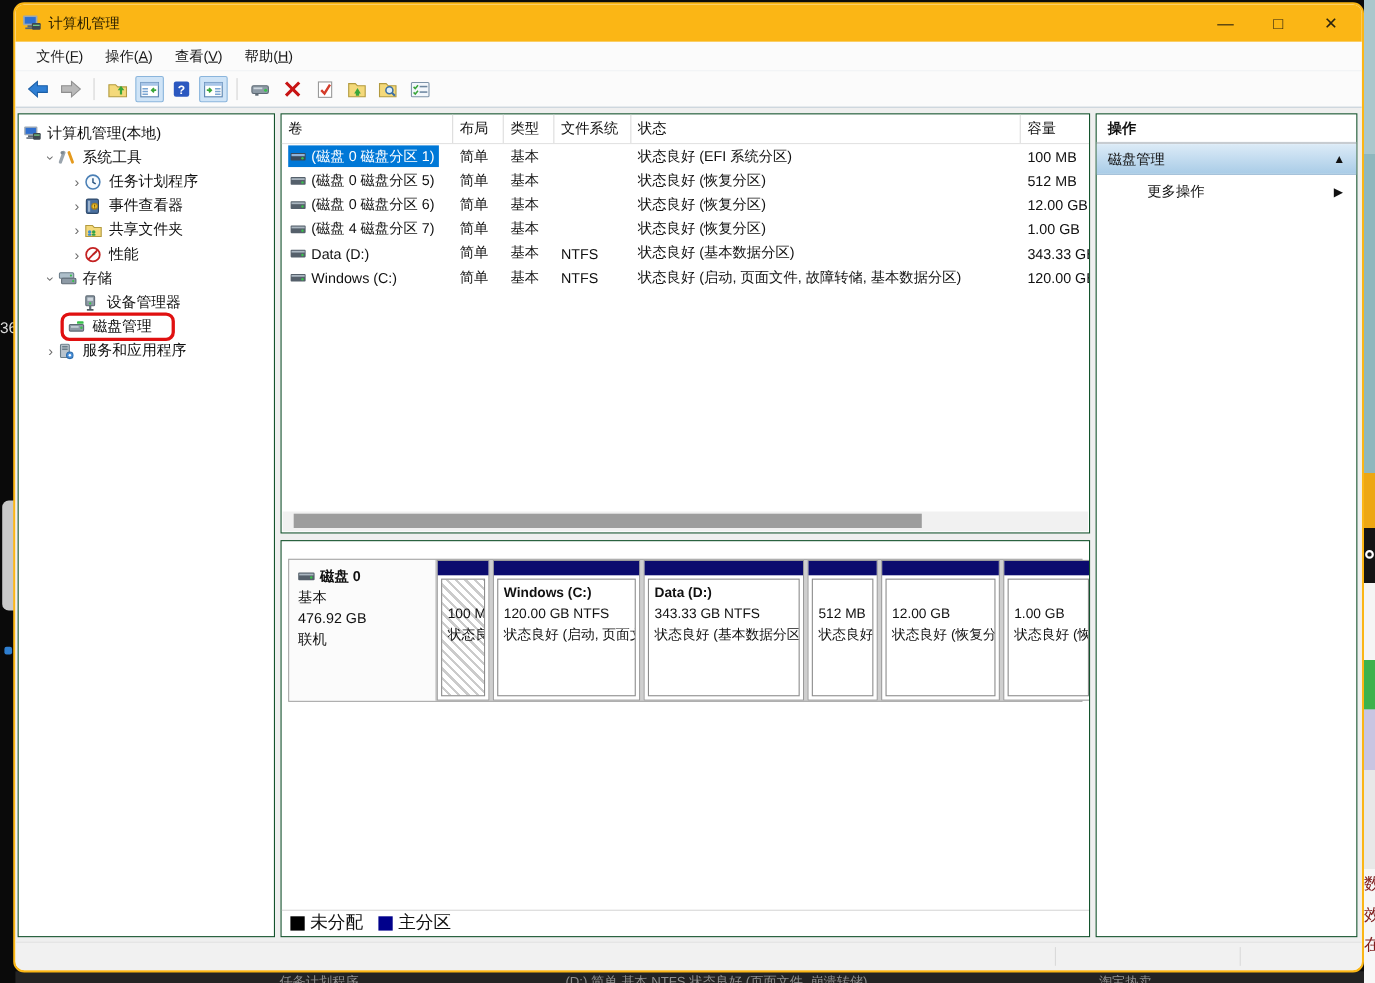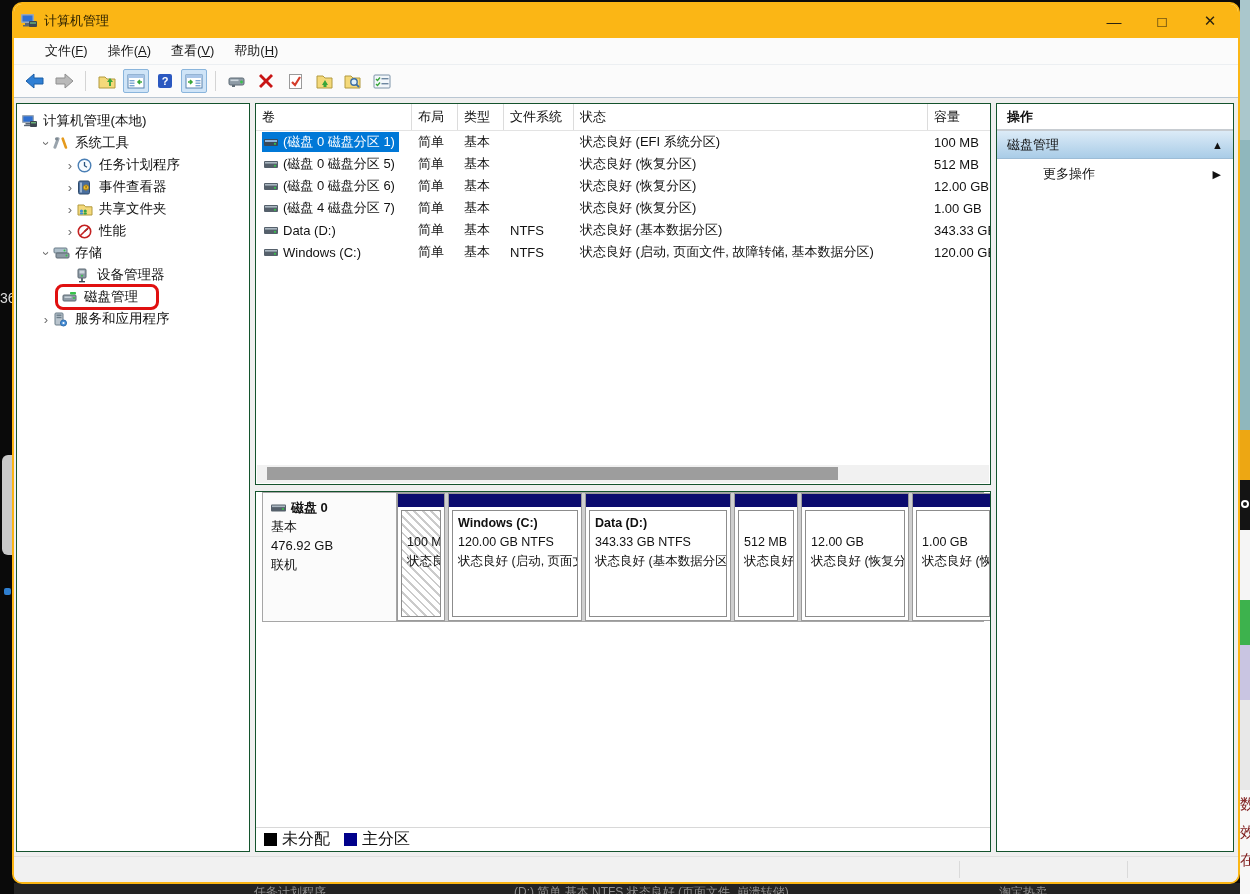--- a/index.html
+++ b/index.html
@@ -28,21 +28,21 @@
   .win { position:absolute; left:12px; top:2px; width:1228px; height:882px;
     border:2px solid #fbb615; border-radius:10px; background:#fdfdfd; overflow:hidden;
     display:flex; flex-direction:column; }
 
   .titlebar { height:34px; background:#fbb615; display:flex; align-items:center; padding:0 6px; flex:0 0 auto; }
   .titlebar .title { font-size:13px; color:#2b2000; margin-left:6px; flex:1; }
   .caption-btns { display:flex; gap:4px; }
   .caption-btns .cb { width:44px; height:28px; display:flex; align-items:center; justify-content:center;
     font-size:15px; color:#2b2310; cursor:default; }
 
-  .menubar { height:27px; background:#fbfbfb; border-bottom:1px solid #eceff2; display:flex; align-items:center; padding:0 22px; gap:2px; flex:0 0 auto; }
+  .menubar { height:27px; background:#fbfbfb; border-bottom:1px solid #eceff2; display:flex; align-items:center; padding:0 10px; gap:2px; flex:0 0 auto; }
   .menu-item { font-size:13px; color:#1a1a1a; padding:3px 9px; }
   .menu-item u { text-decoration:underline; }
 
   .toolbar { height:33px; background:#fbfbfb; border-bottom:1px solid #b9c6d2; display:flex; align-items:center; padding:0 8px; gap:3px; flex:0 0 auto; }
   .tbtn { width:26px; height:24px; display:flex; align-items:center; justify-content:center; border:1px solid transparent; border-radius:2px; }
   .tbtn.active { background:#cfe4f7; border-color:#8ab5dc; }
   .tsep { width:1px; height:20px; background:#d4d4d4; margin:0 5px; }
 
   .content { flex:1; background:#efefef; display:flex; gap:5px; padding:5px 4px 4px 2px; min-height:0; }
   .pane { background:#fff; border:1px solid #14532d; }
@@ -66,21 +66,21 @@
   .vhead .cell { border-right:1px solid #dcdcdc; height:100%; display:flex; align-items:center; padding:0 6px; }
   .cell { padding:0 6px; overflow:hidden; white-space:nowrap; flex:0 0 auto; }
   .c-vol{width:156px;} .c-lay{width:46px;} .c-typ{width:46px;} .c-fs{width:70px;} .c-st{width:354px;} .c-cap{width:62px; border-right:none !important;}
   .volname { display:inline-flex; align-items:center; gap:5px; padding:1px 4px 1px 2px; }
   .volname.sel { background:#0078d7; color:#fff; }
   .hscroll { height:18px; background:#f1f1f1; margin:0 1px 1px 1px; position:relative; flex:0 0 auto; }
   .hscroll .thumb { position:absolute; left:10px; top:2px; height:13px; width:78%; background:#9d9d9d; }
 
   
   .disk-pane { flex:1; display:flex; flex-direction:column; overflow:hidden; }
-  .disk-scroll { flex:1; padding:0 6px 0 6px; overflow:hidden; }
+  .disk-scroll { flex:1; padding:16px 6px 0 6px; overflow:hidden; }
   .disk-row { display:flex; height:130px; border:1px solid #a6a6a6; background:#cfcfcf; }
   .disk-label { width:134px; flex:0 0 auto; background:#fbfbfb; border-right:1px solid #a6a6a6; padding:6px 8px; font-size:13px; color:#111; line-height:1.45; }
   .disk-label .dname { font-weight:bold; display:flex; align-items:center; gap:4px; }
   .parts { flex:1; display:flex; gap:3px; padding:0; }
   .part { background:#fff; border:1px solid #9a9a9a; display:flex; flex-direction:column; flex:0 0 auto; }
   .part .bar { height:13px; background:#0b0b6e; flex:0 0 auto; }
   .part .body { flex:1; margin:3px; border:1px solid #8c8c8c; padding:3px 5px; font-size:12.5px; color:#111; line-height:1.5; overflow:hidden; white-space:nowrap; }
   .part .body .l1 { font-weight:bold; min-height:19px; }
   .part.hatched .body { background:repeating-linear-gradient(45deg,#ffffff 0 4px,#cbcbcb 4px 6px); }
   .legend { flex:0 0 auto; height:24px; border-top:1px solid #d8d8d8; display:flex; align-items:center; gap:14px; padding:0 8px; font-size:16px; color:#111; }

